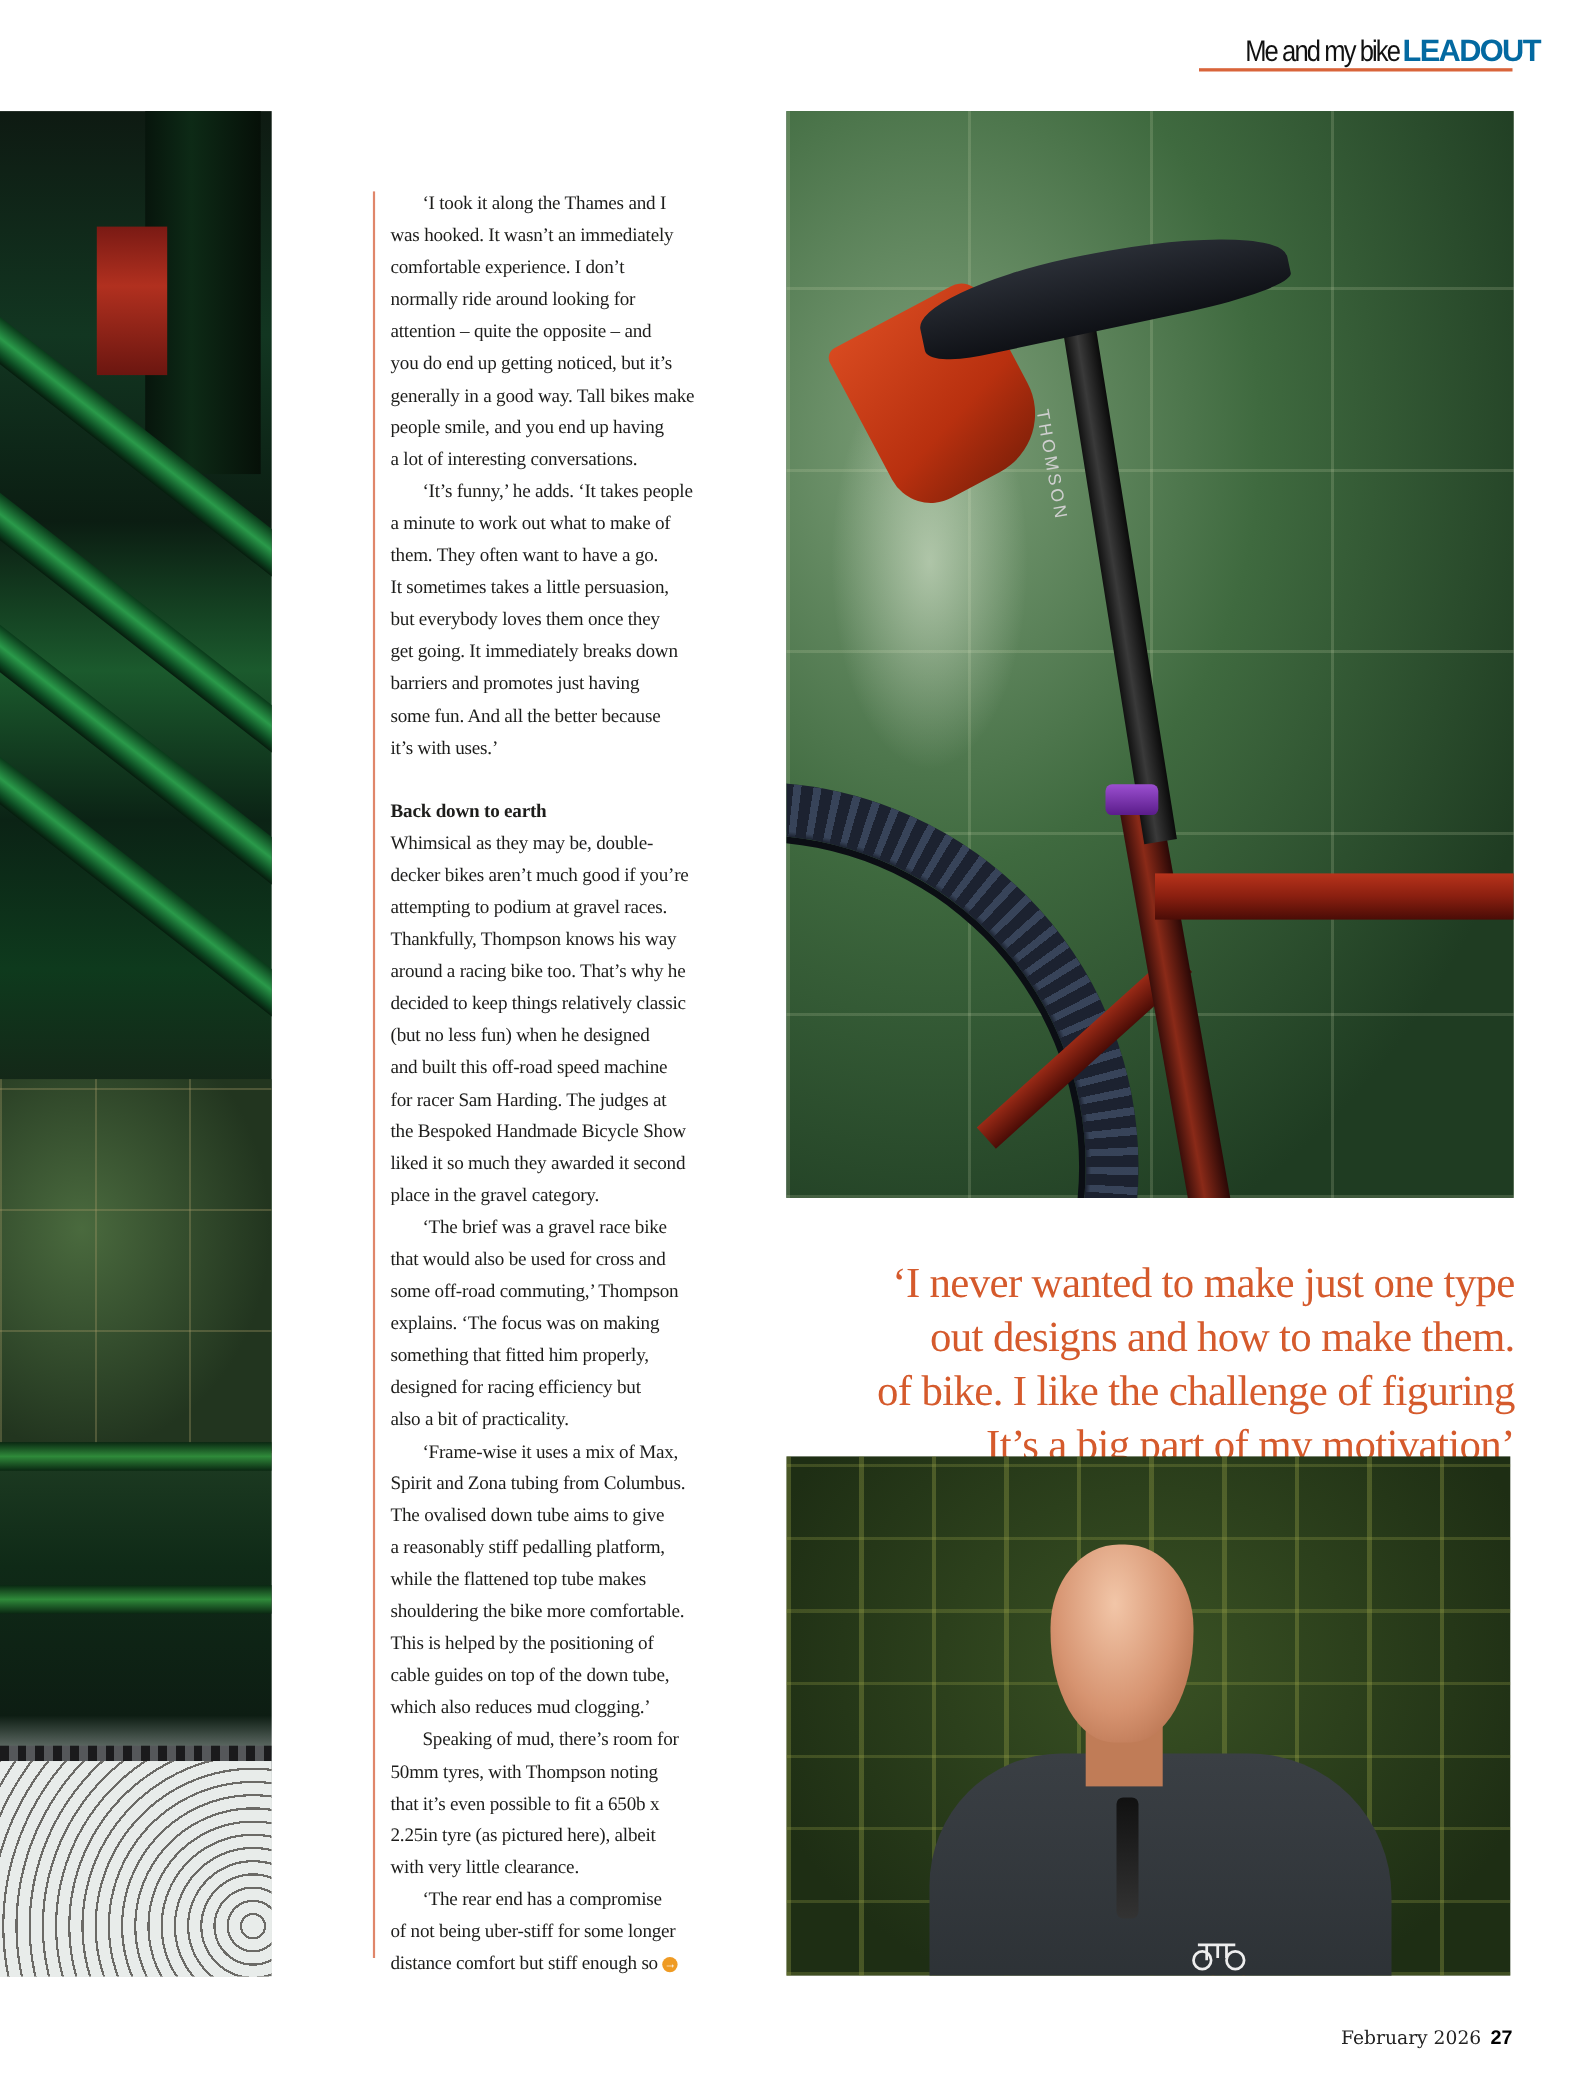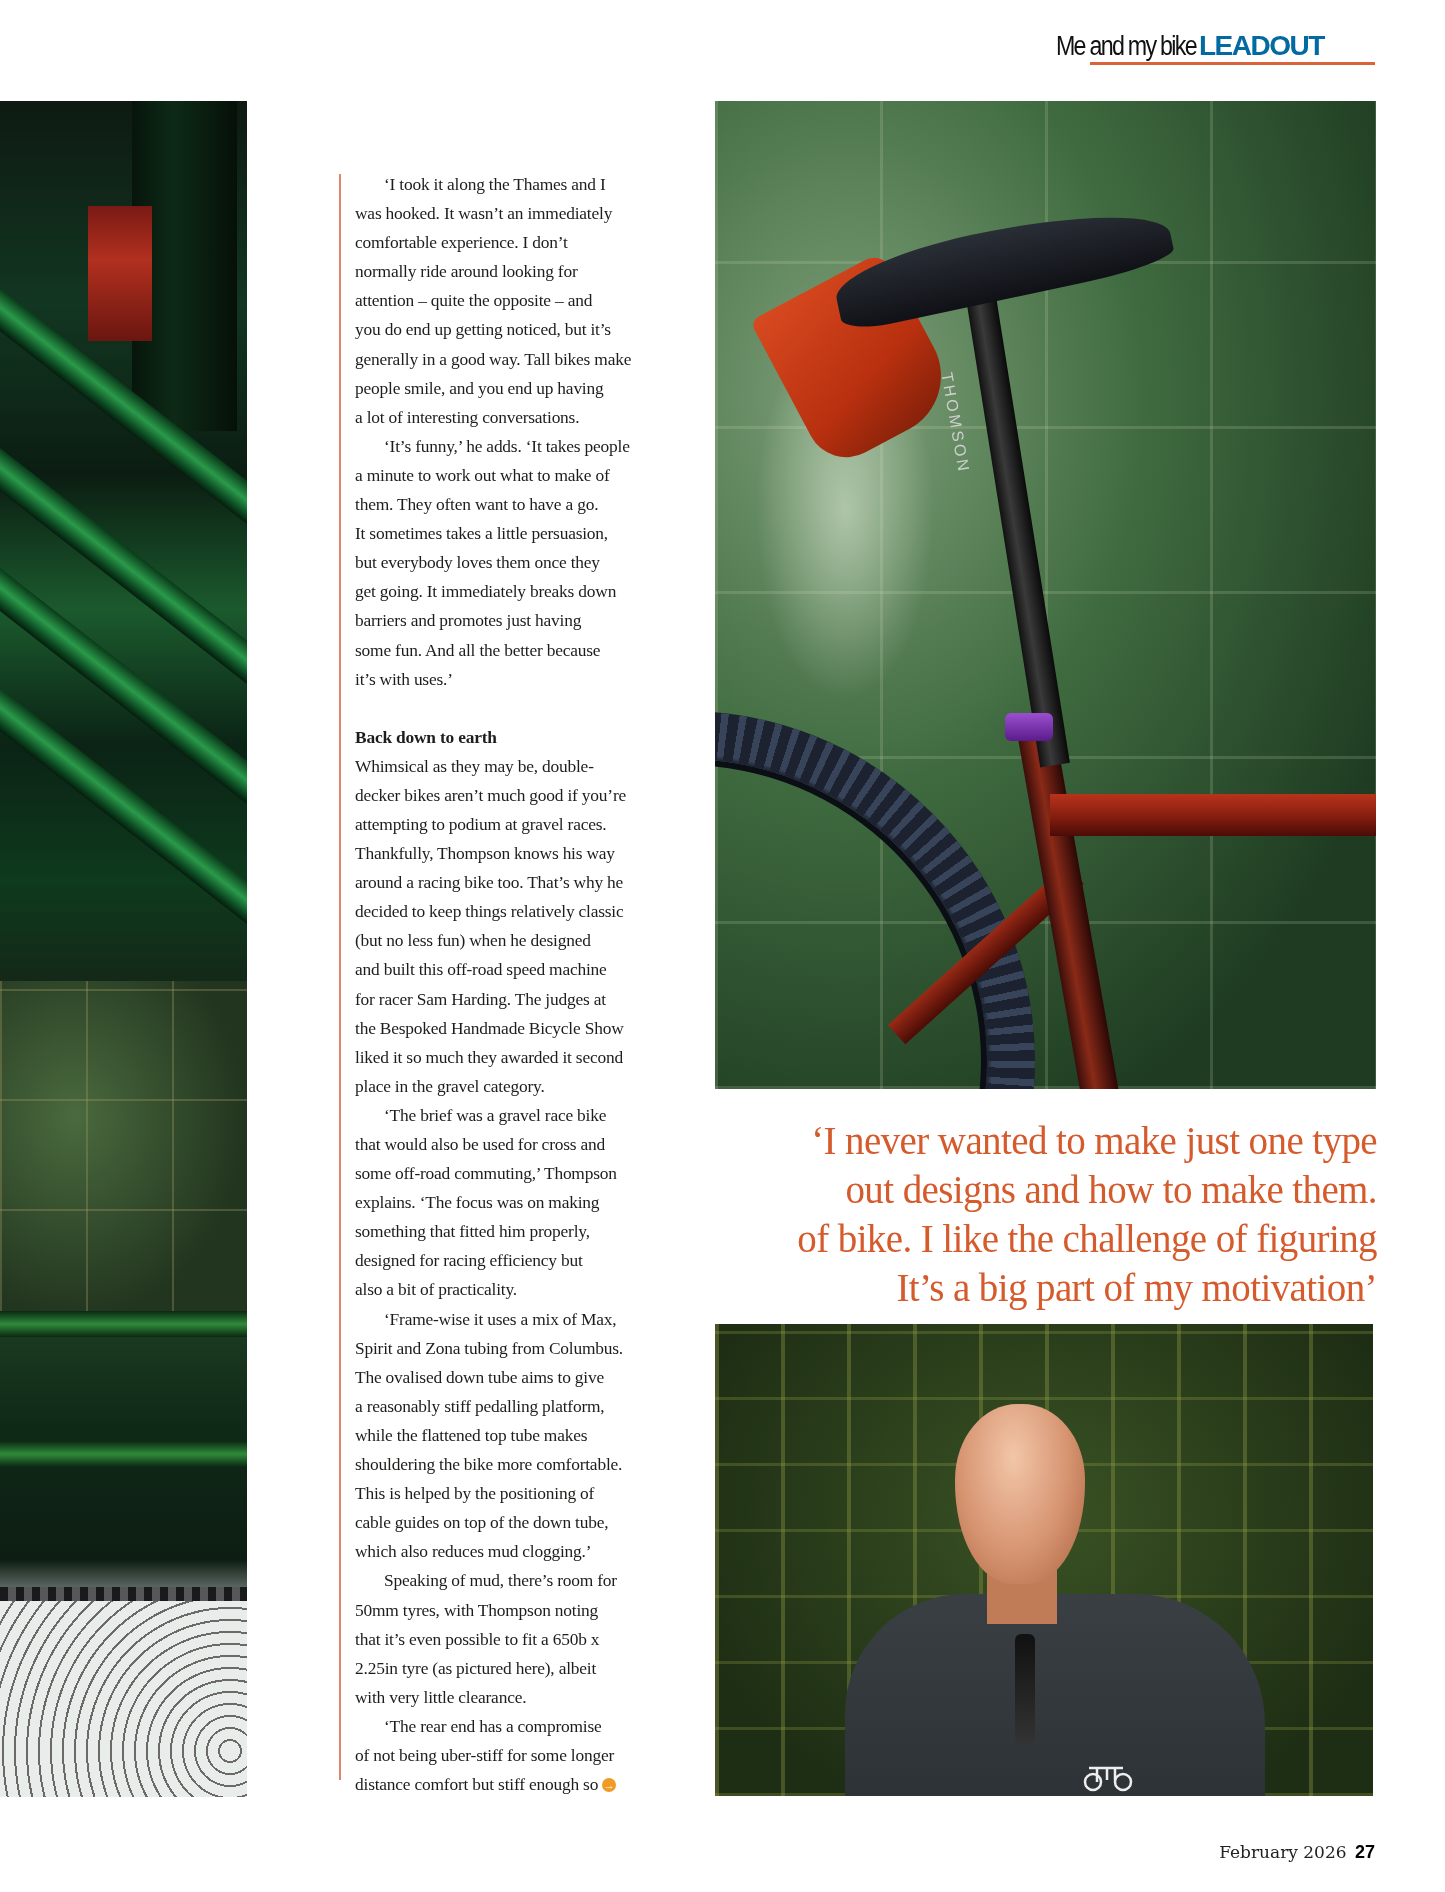--- a/index.html
+++ b/index.html
@@ -1,21 +1,21 @@
 <!DOCTYPE html>
 <html><head>
 <meta charset="utf-8">
 <style>
   * { box-sizing: border-box; margin: 0; padding: 0; }
   html, body { width: 1445px; height: 1892px; background: #ffffff; overflow: hidden; }
   body { position: relative; font-family: "Liberation Sans", "DejaVu Sans", sans-serif; color: #1a1a1a; }
 
   
   .header {
-    position: absolute; top: 28px; left: 1056px; width: 290px; height: 36px;
+    position: absolute; top: 28px; left: 1132px; width: 290px; height: 36px;
     white-space: nowrap;
   }
   .header .section {
     font-family: "Liberation Sans", sans-serif; font-size: 27px; letter-spacing: -2px;
     font-weight: 400; color: #111; transform: scaleX(0.86); transform-origin: left bottom;
     display: inline-block;
   }
   .header .brand {
     position: absolute; left: 143px; top: 0;
     font-family: "Liberation Sans", sans-serif; font-size: 28px; font-weight: 900;
@@ -186,21 +186,21 @@
   .article .gap { height: 29px; }
   .article .subhead { font-weight: 700; }
   .arrow-icon {
     display: inline-block; width: 14px; height: 14px; border-radius: 50%;
     background: #ef9b24; color: #fff; font-size: 11px; line-height: 14px;
     text-align: center; vertical-align: 1px; margin-left: 4px; font-weight: 700;
   }
 
   
   .pullquote {
-    position: absolute; left: 740px; top: 1116px; width: 637px;
+    position: absolute; left: 740px; top: 1142px; width: 637px;
     font-family: "Liberation Serif", "DejaVu Serif", serif;
     font-size: 39px; line-height: 49px; color: #d55a2c; text-align: right;
     letter-spacing: -0.6px;
   }
   .pullquote div { white-space: nowrap; }
 
   
   .folio {
     position: absolute; right: 70px; top: 1842px;
     font-family: "DejaVu Serif", "Liberation Serif", serif; font-size: 17px; color: #222;

